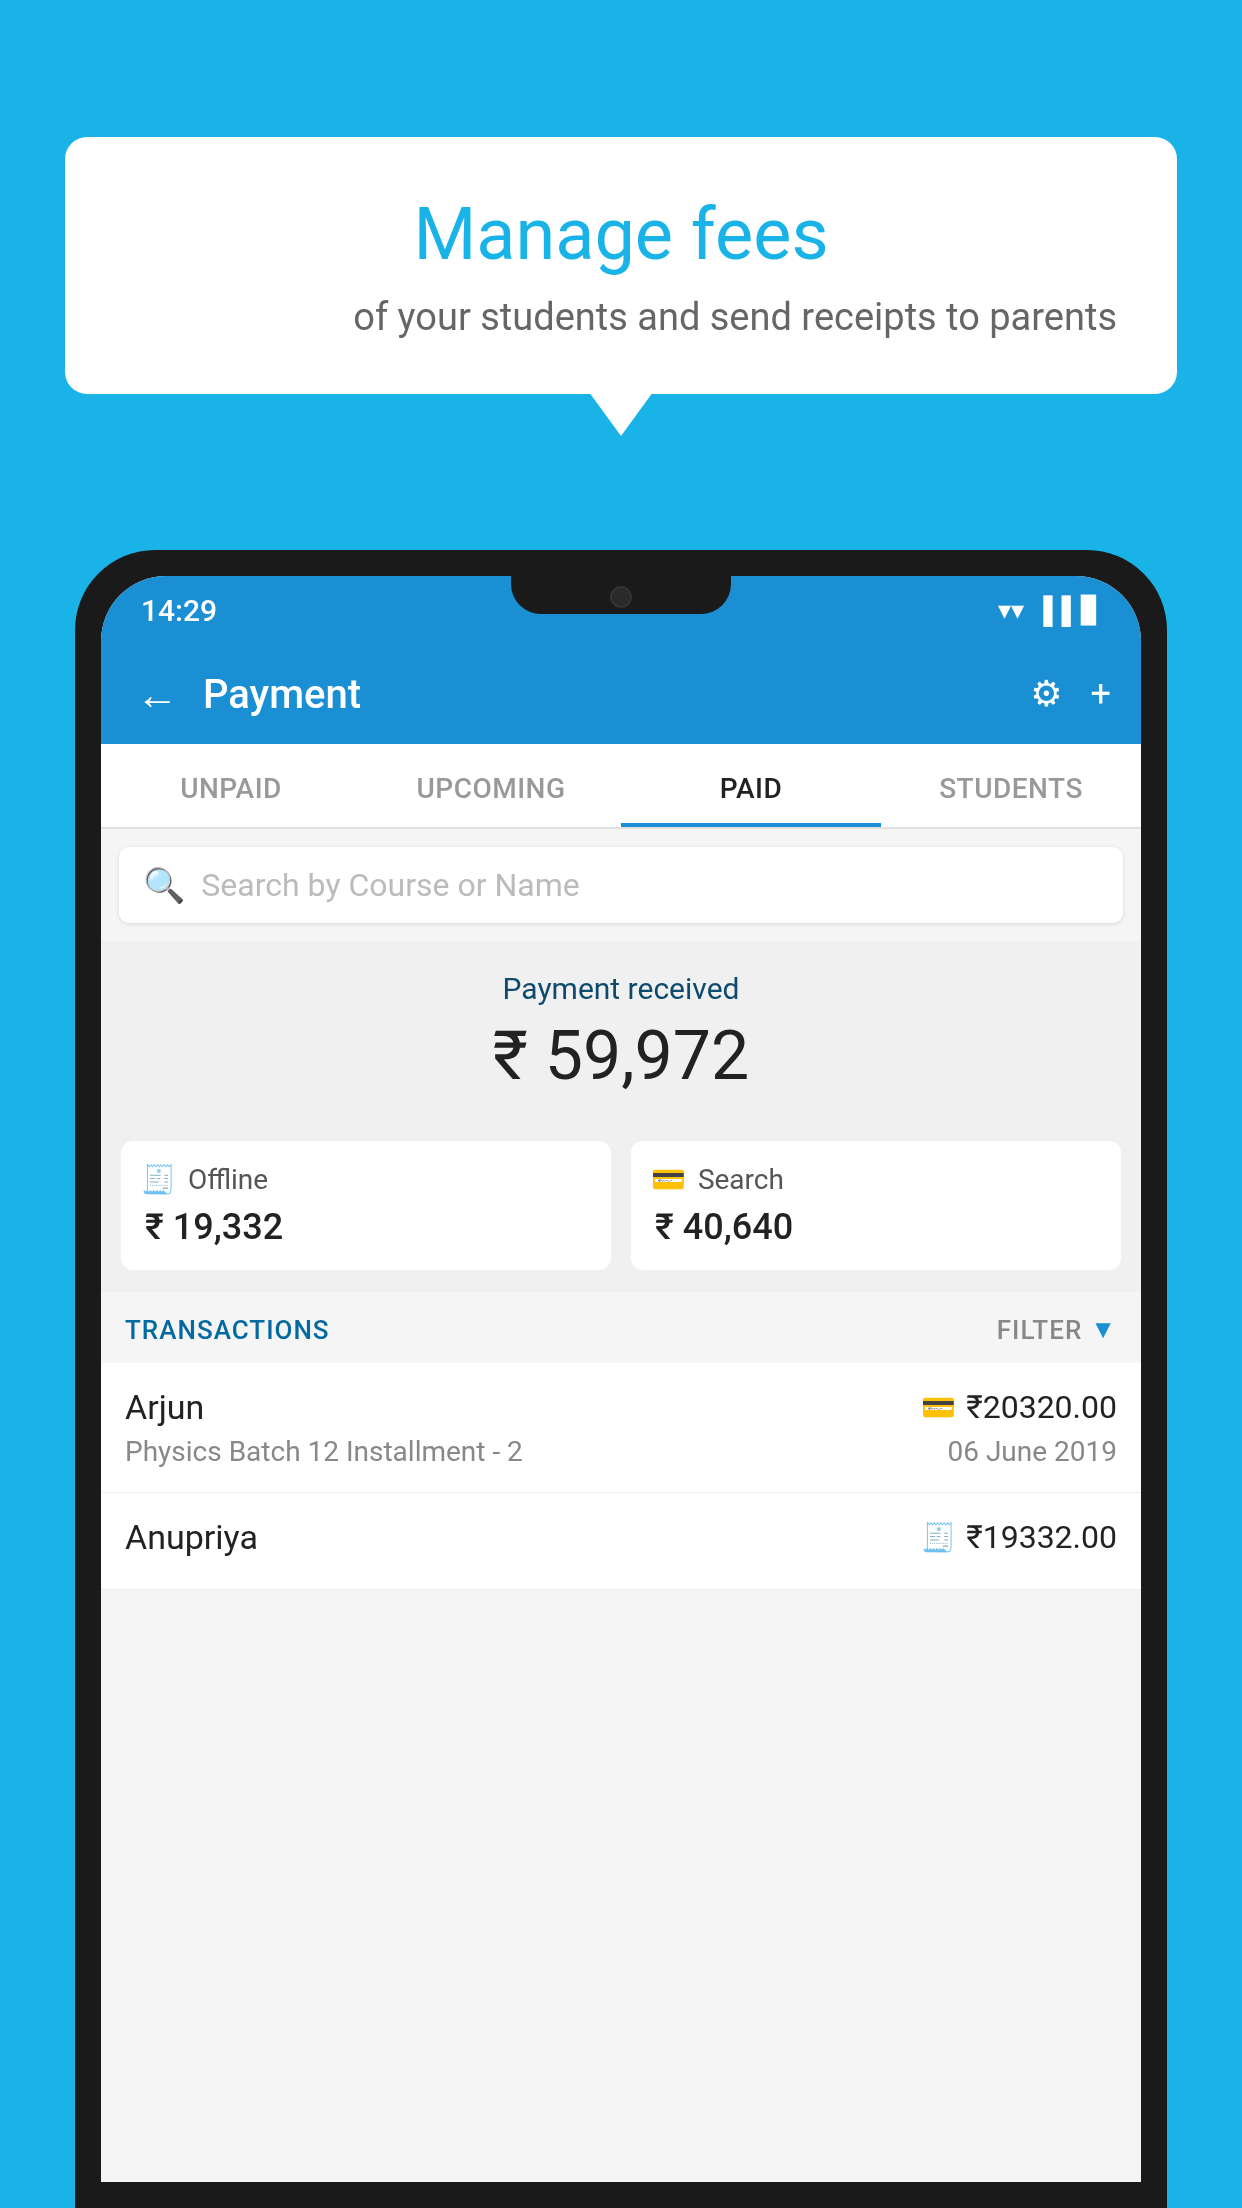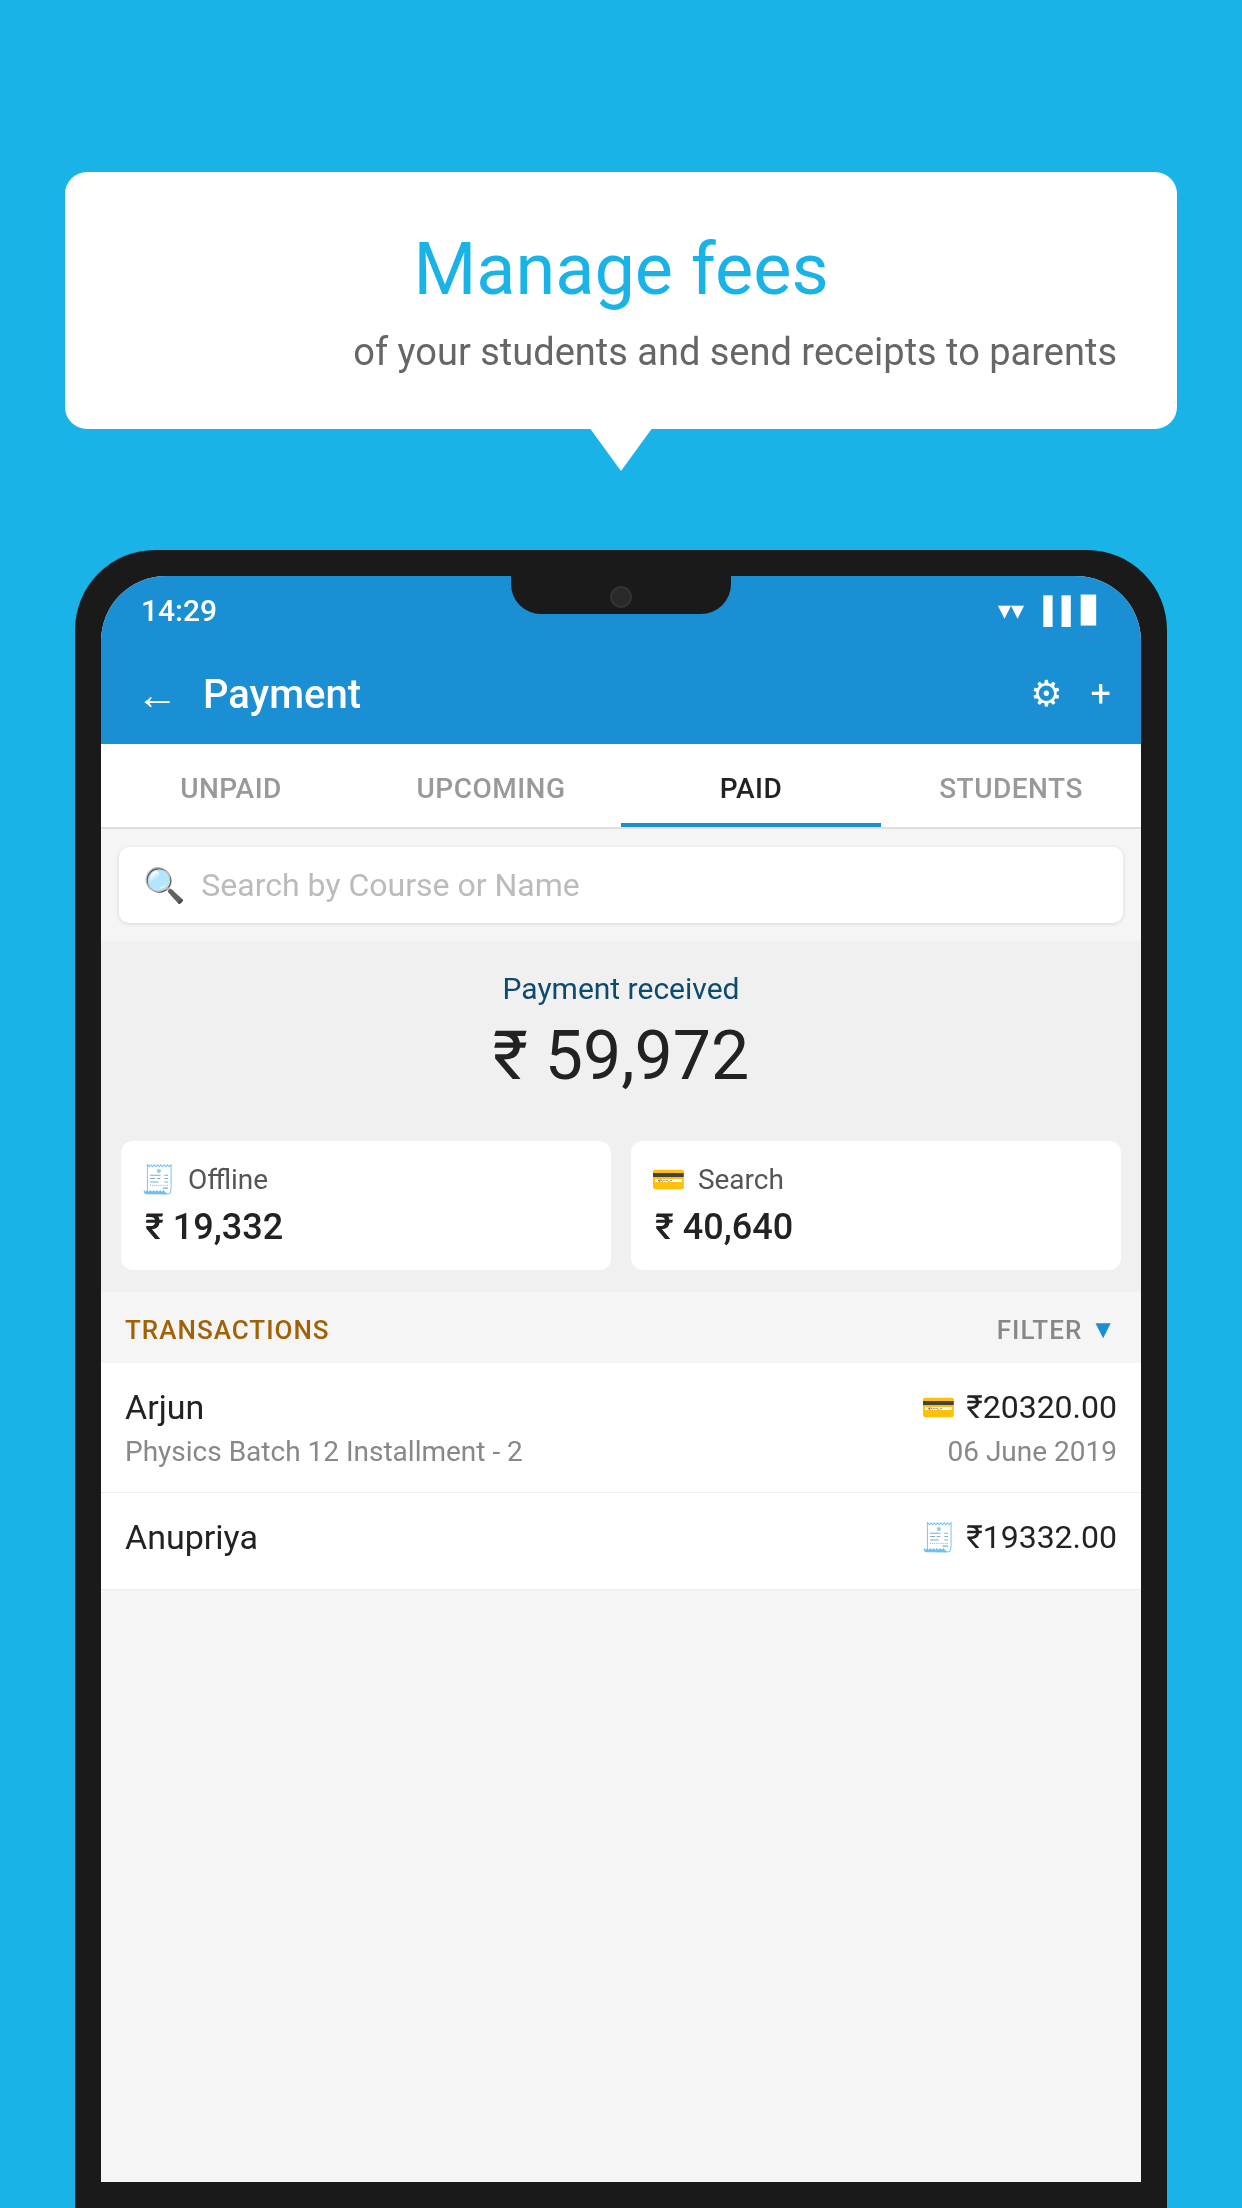--- a/index.html
+++ b/index.html
@@ -9,21 +9,21 @@
       height: 2208px;
       background-color: #1ab3e8;
       font-family: 'Roboto', Arial, sans-serif;
       overflow: hidden;
       position: relative;
     }
 
     
     .speech-bubble-container {
       position: absolute;
-      top: 172px;
+      top: 137px;
       left: 65px;
       right: 65px;
     }
 
     .speech-bubble {
       background: white;
       border-radius: 22px;
       padding: 55px 60px 55px 60px;
       text-align: center;
       position: relative;
@@ -284,21 +284,21 @@
     .transactions-header {
       display: flex;
       justify-content: space-between;
       align-items: center;
       padding: 22px 24px 18px;
       background: #f5f5f5;
     }
 
     .transactions-label {
       font-size: 26px;
-      color: #a16207;
+      color: #0369a1;
       font-weight: 500;
       letter-spacing: 1px;
     }
 
     .filter-btn {
       display: flex;
       align-items: center;
       gap: 8px;
       color: #888;
       font-size: 26px;

